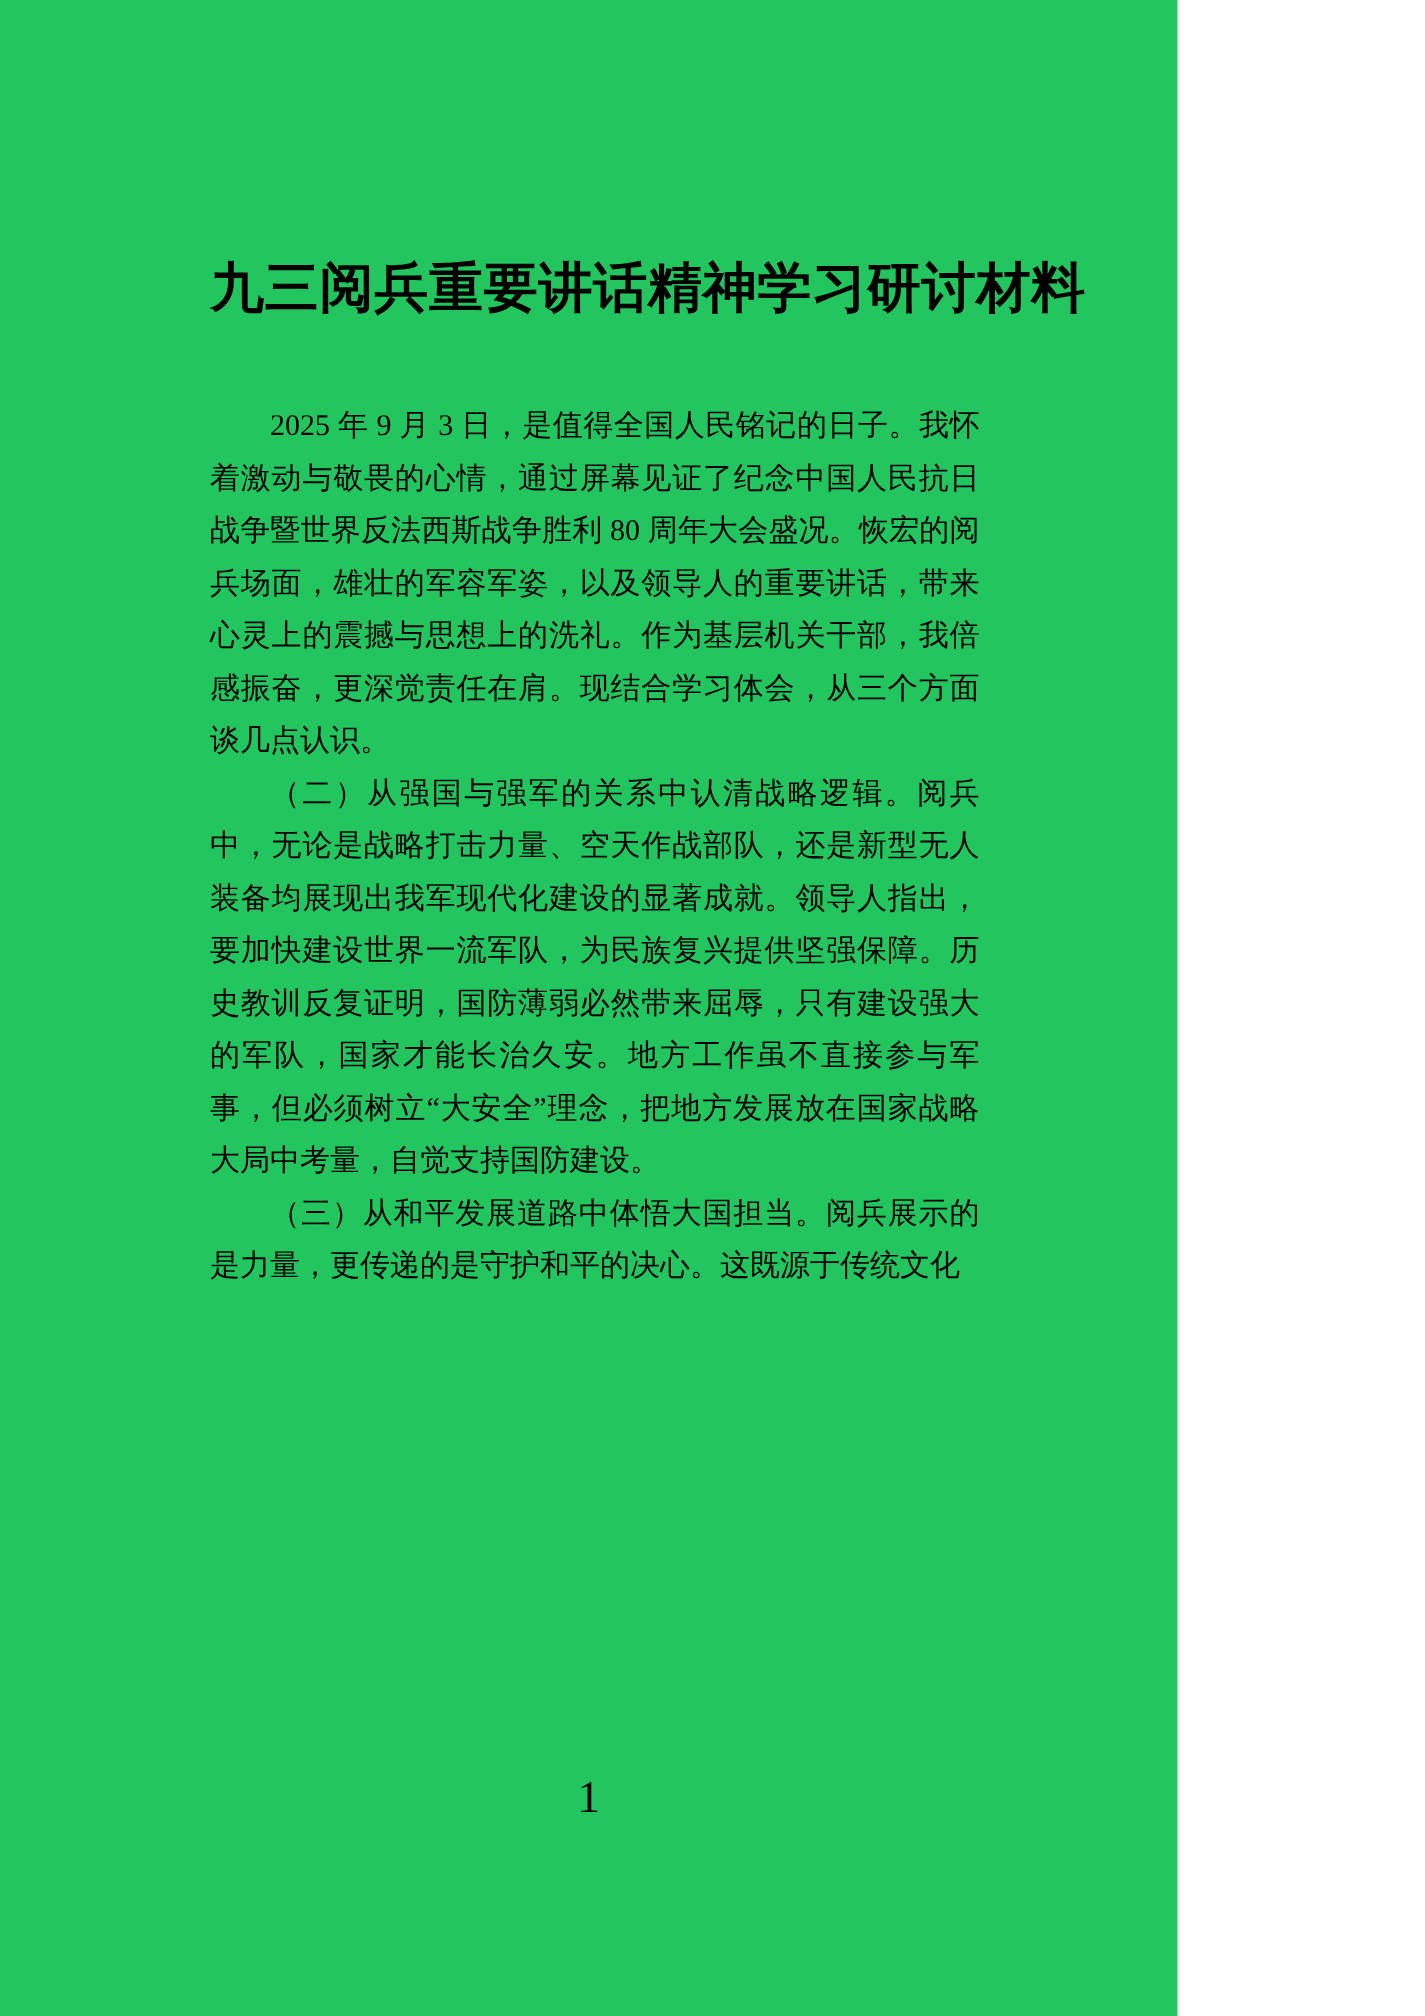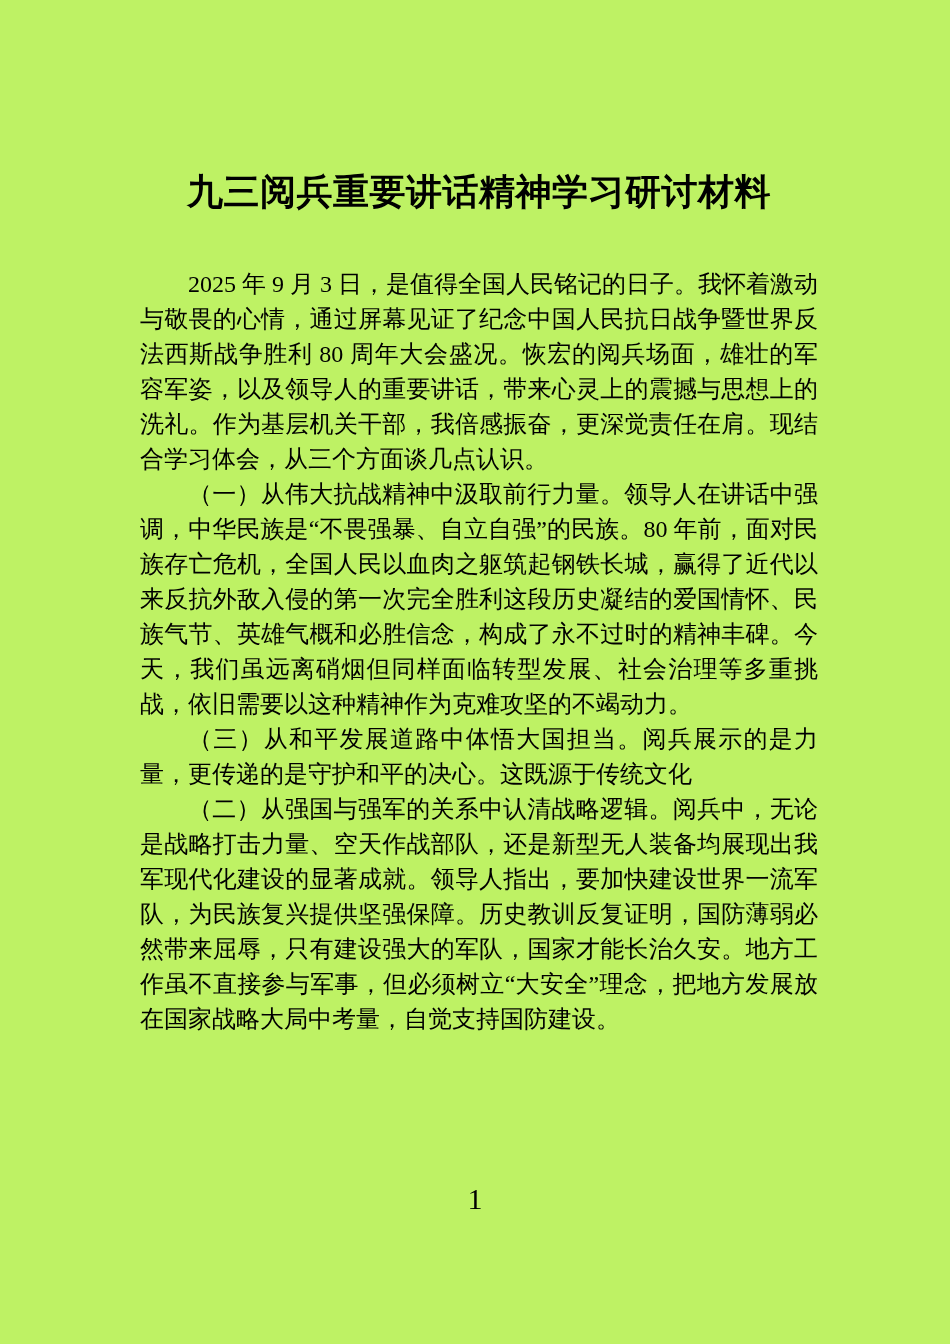--- a/index.html
+++ b/index.html
@@ -9,41 +9,41 @@
   }
   body {
     width: 950px;
     height: 1344px;
     position: relative;
     color: #000000;
     font-family: "Liberation Serif", sans-serif;
   }
   .page {
     box-sizing: border-box;
-    width: 950px;
+    width: 785px;
     height: 1344px;
     padding: 174px 132px 0 140px;
     position: relative;
-    background: #bef264;
+    background: #22c55e;
     overflow: hidden;
   }
   .doc-title {
     font-family: "Liberation Sans", sans-serif;
     font-weight: 700;
     font-size: 36px;
     line-height: 36px;
     text-align: center;
     margin: 0 0 57px 0;
     letter-spacing: 0.5px;
     white-space: nowrap;
   }
   .para {
     
     font-family: "Liberation Serif", sans-serif;
-    font-size: 24px;
+    font-size: 20px;
     line-height: 35px;
     margin: 0;
     text-align: justify;
     text-indent: 2em;
     word-break: normal;
     overflow-wrap: break-word;
   }
   .page-number {
     position: absolute;
     left: 0;
@@ -57,20 +57,19 @@
 </style>
 </head>
 <body>
 
 <div class="page">
   <h1 class="doc-title">九三阅兵重要讲话精神学习研讨材料</h1>
 
   <p class="para">2025 年 9 月 3 日，是值得全国人民铭记的日子。我怀着激动与敬畏的心情，通过屏幕见证了纪念中国人民抗日战争暨世界反法西斯战争胜利 80 周年大会盛况。恢宏的阅兵场面，雄壮的军容军姿，以及领导人的重要讲话，带来心灵上的震撼与思想上的洗礼。作为基层机关干部，我倍感振奋，更深觉责任在肩。现结合学习体会，从三个方面谈几点认识。</p>
 
 
-  <p class="para">（一）从伟大抗战精神中汲取前行力量。领导人在讲话中强调，中华民族是“不畏强暴、自立自强”的民族。80 年前，面对民族存亡危机，全国人民以血肉之躯筑起钢铁长城，赢得了近代以来反抗外敌入侵的第一次完全胜利这段历史凝结的爱国情怀、民族气节、英雄气概和必胜信念，构成了永不过时的精神丰碑。今天，我们虽远离硝烟但同样面临转型发展、社会治理等多重挑战，依旧需要以这种精神作为克难攻坚的不竭动力。</p>
+
+  <p class="para">（二）从强国与强军的关系中认清战略逻辑。阅兵中，无论是战略打击力量、空天作战部队，还是新型无人装备均展现出我军现代化建设的显著成就。领导人指出，要加快建设世界一流军队，为民族复兴提供坚强保障。历史教训反复证明，国防薄弱必然带来屈辱，只有建设强大的军队，国家才能长治久安。地方工作虽不直接参与军事，但必须树立“大安全”理念，把地方发展放在国家战略大局中考量，自觉支持国防建设。</p>
 
   <p class="para">（三）从和平发展道路中体悟大国担当。阅兵展示的是力量，更传递的是守护和平的决心。这既源于传统文化</p>
-
-  <p class="para">（二）从强国与强军的关系中认清战略逻辑。阅兵中，无论是战略打击力量、空天作战部队，还是新型无人装备均展现出我军现代化建设的显著成就。领导人指出，要加快建设世界一流军队，为民族复兴提供坚强保障。历史教训反复证明，国防薄弱必然带来屈辱，只有建设强大的军队，国家才能长治久安。地方工作虽不直接参与军事，但必须树立“大安全”理念，把地方发展放在国家战略大局中考量，自觉支持国防建设。</p>
 
   <div class="page-number">1</div>
 </div>
 
 </body></html>

